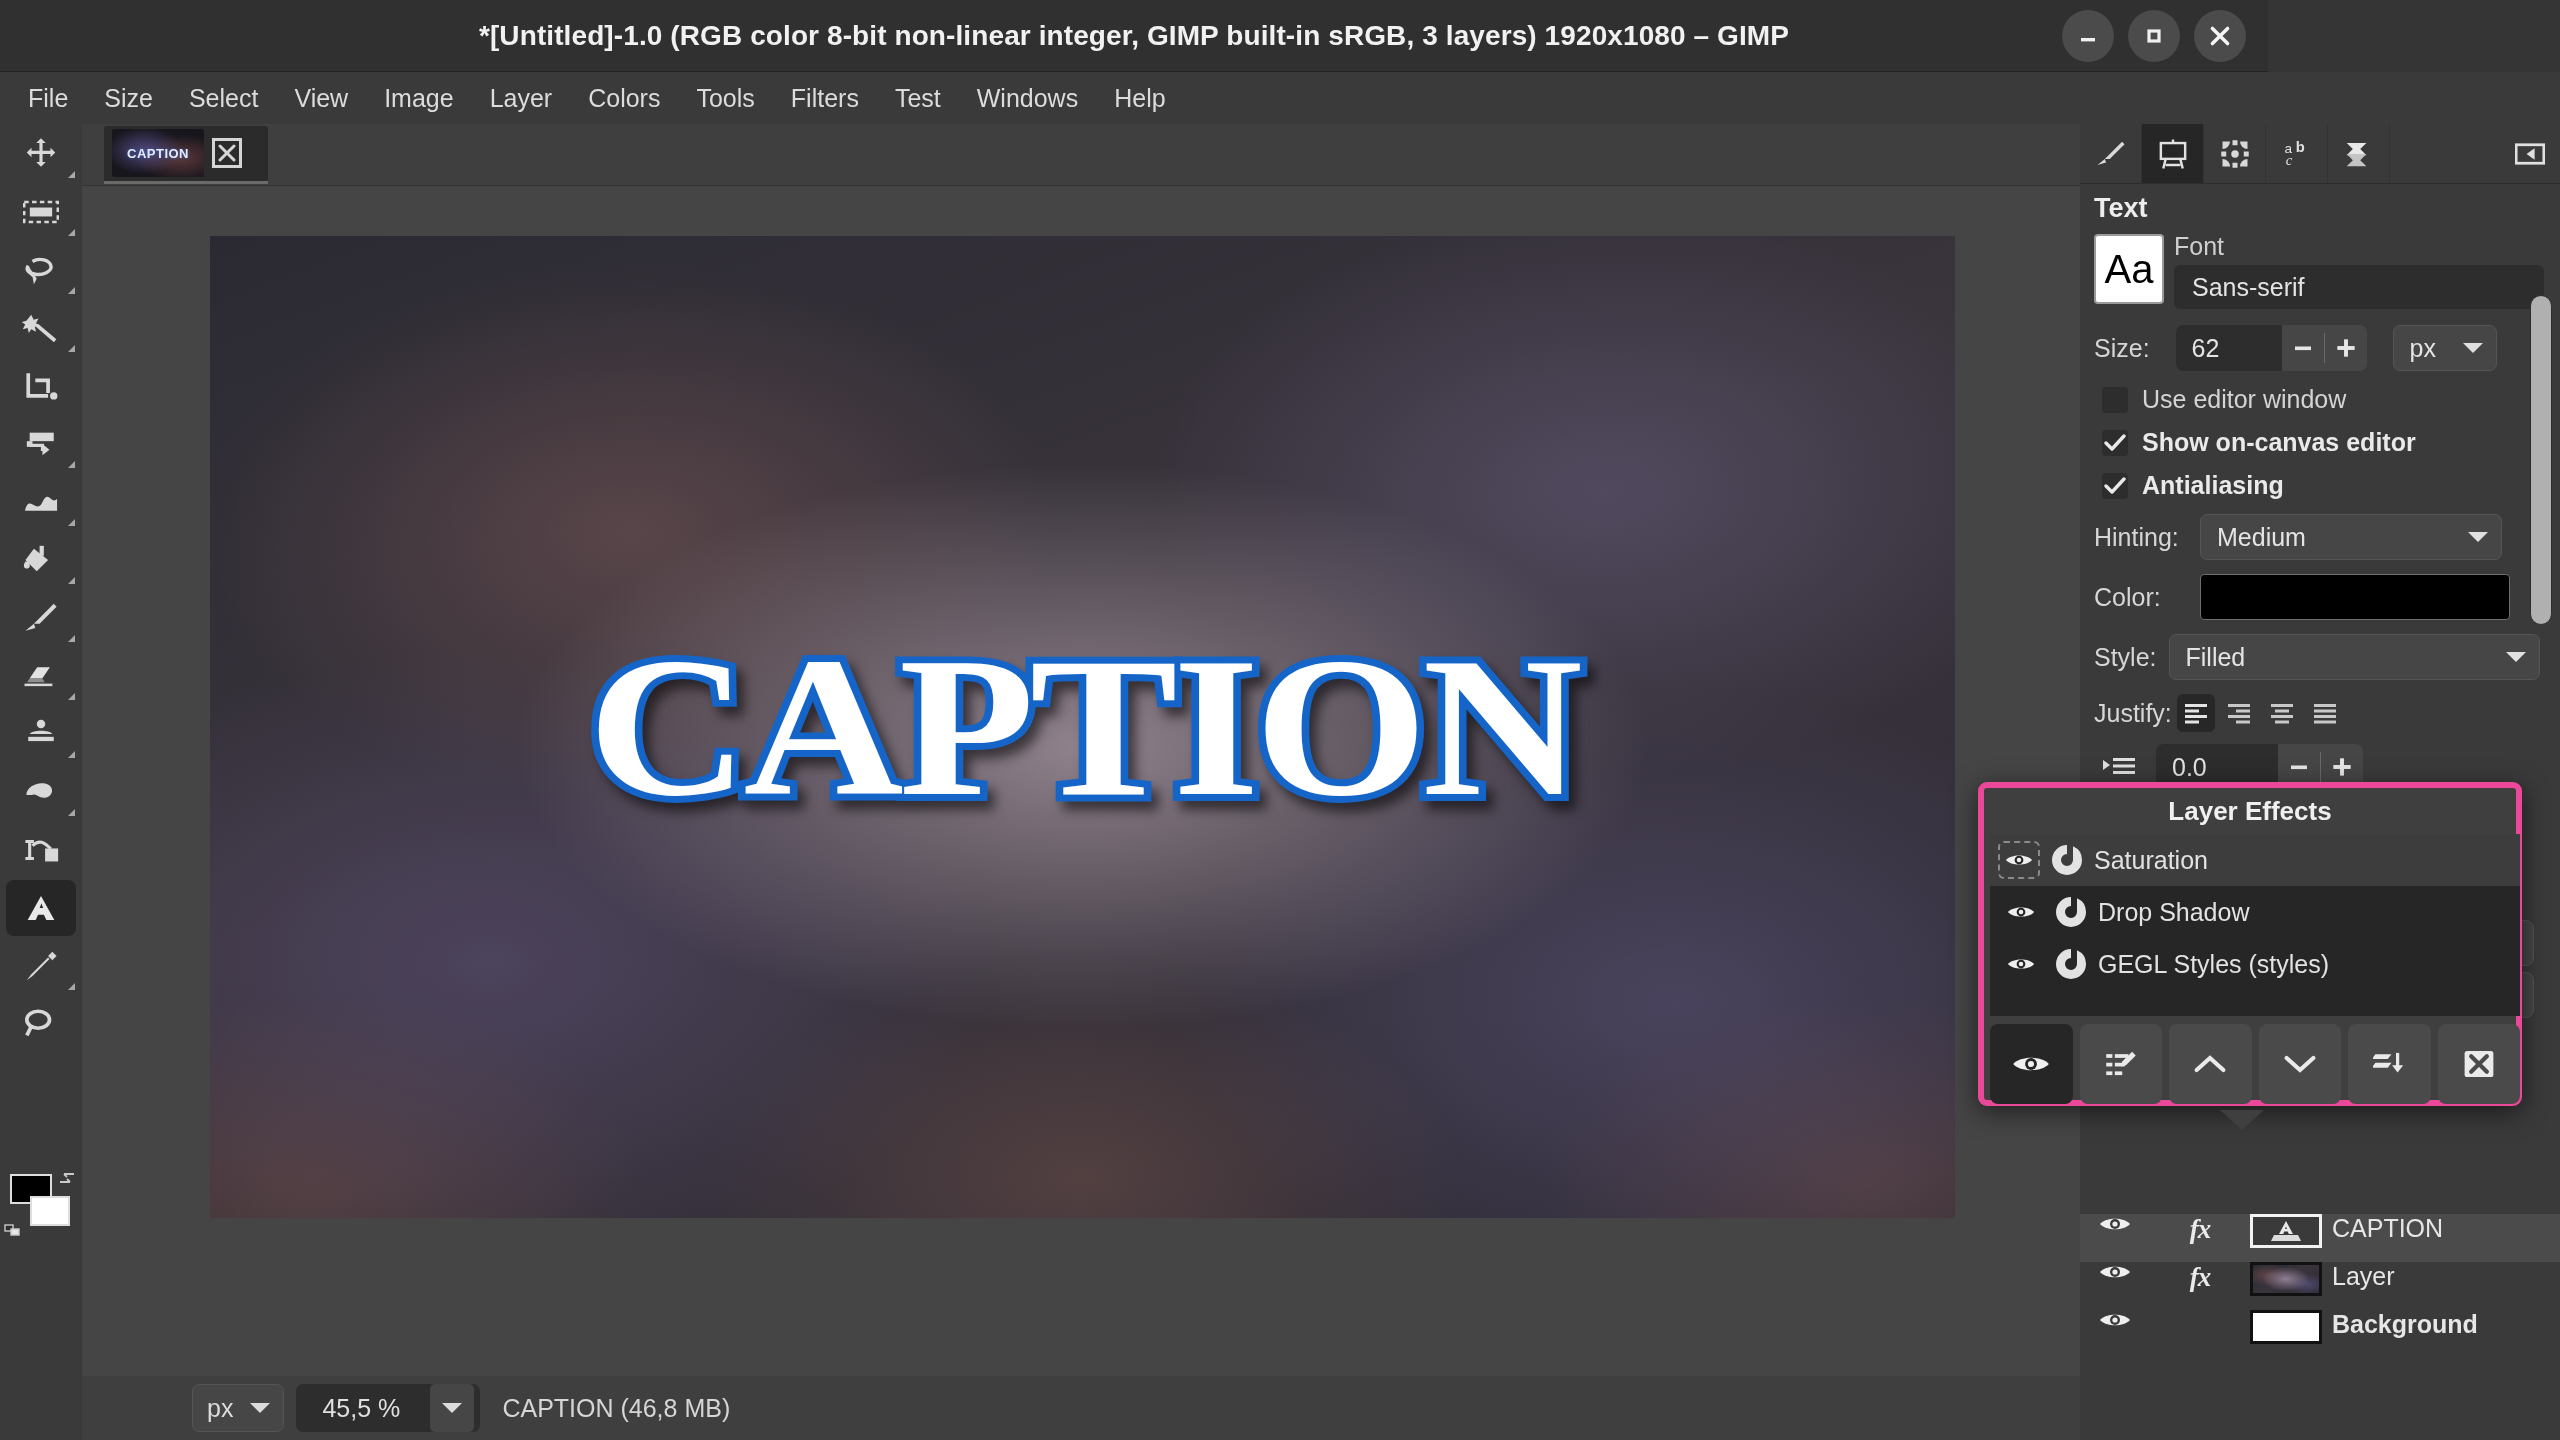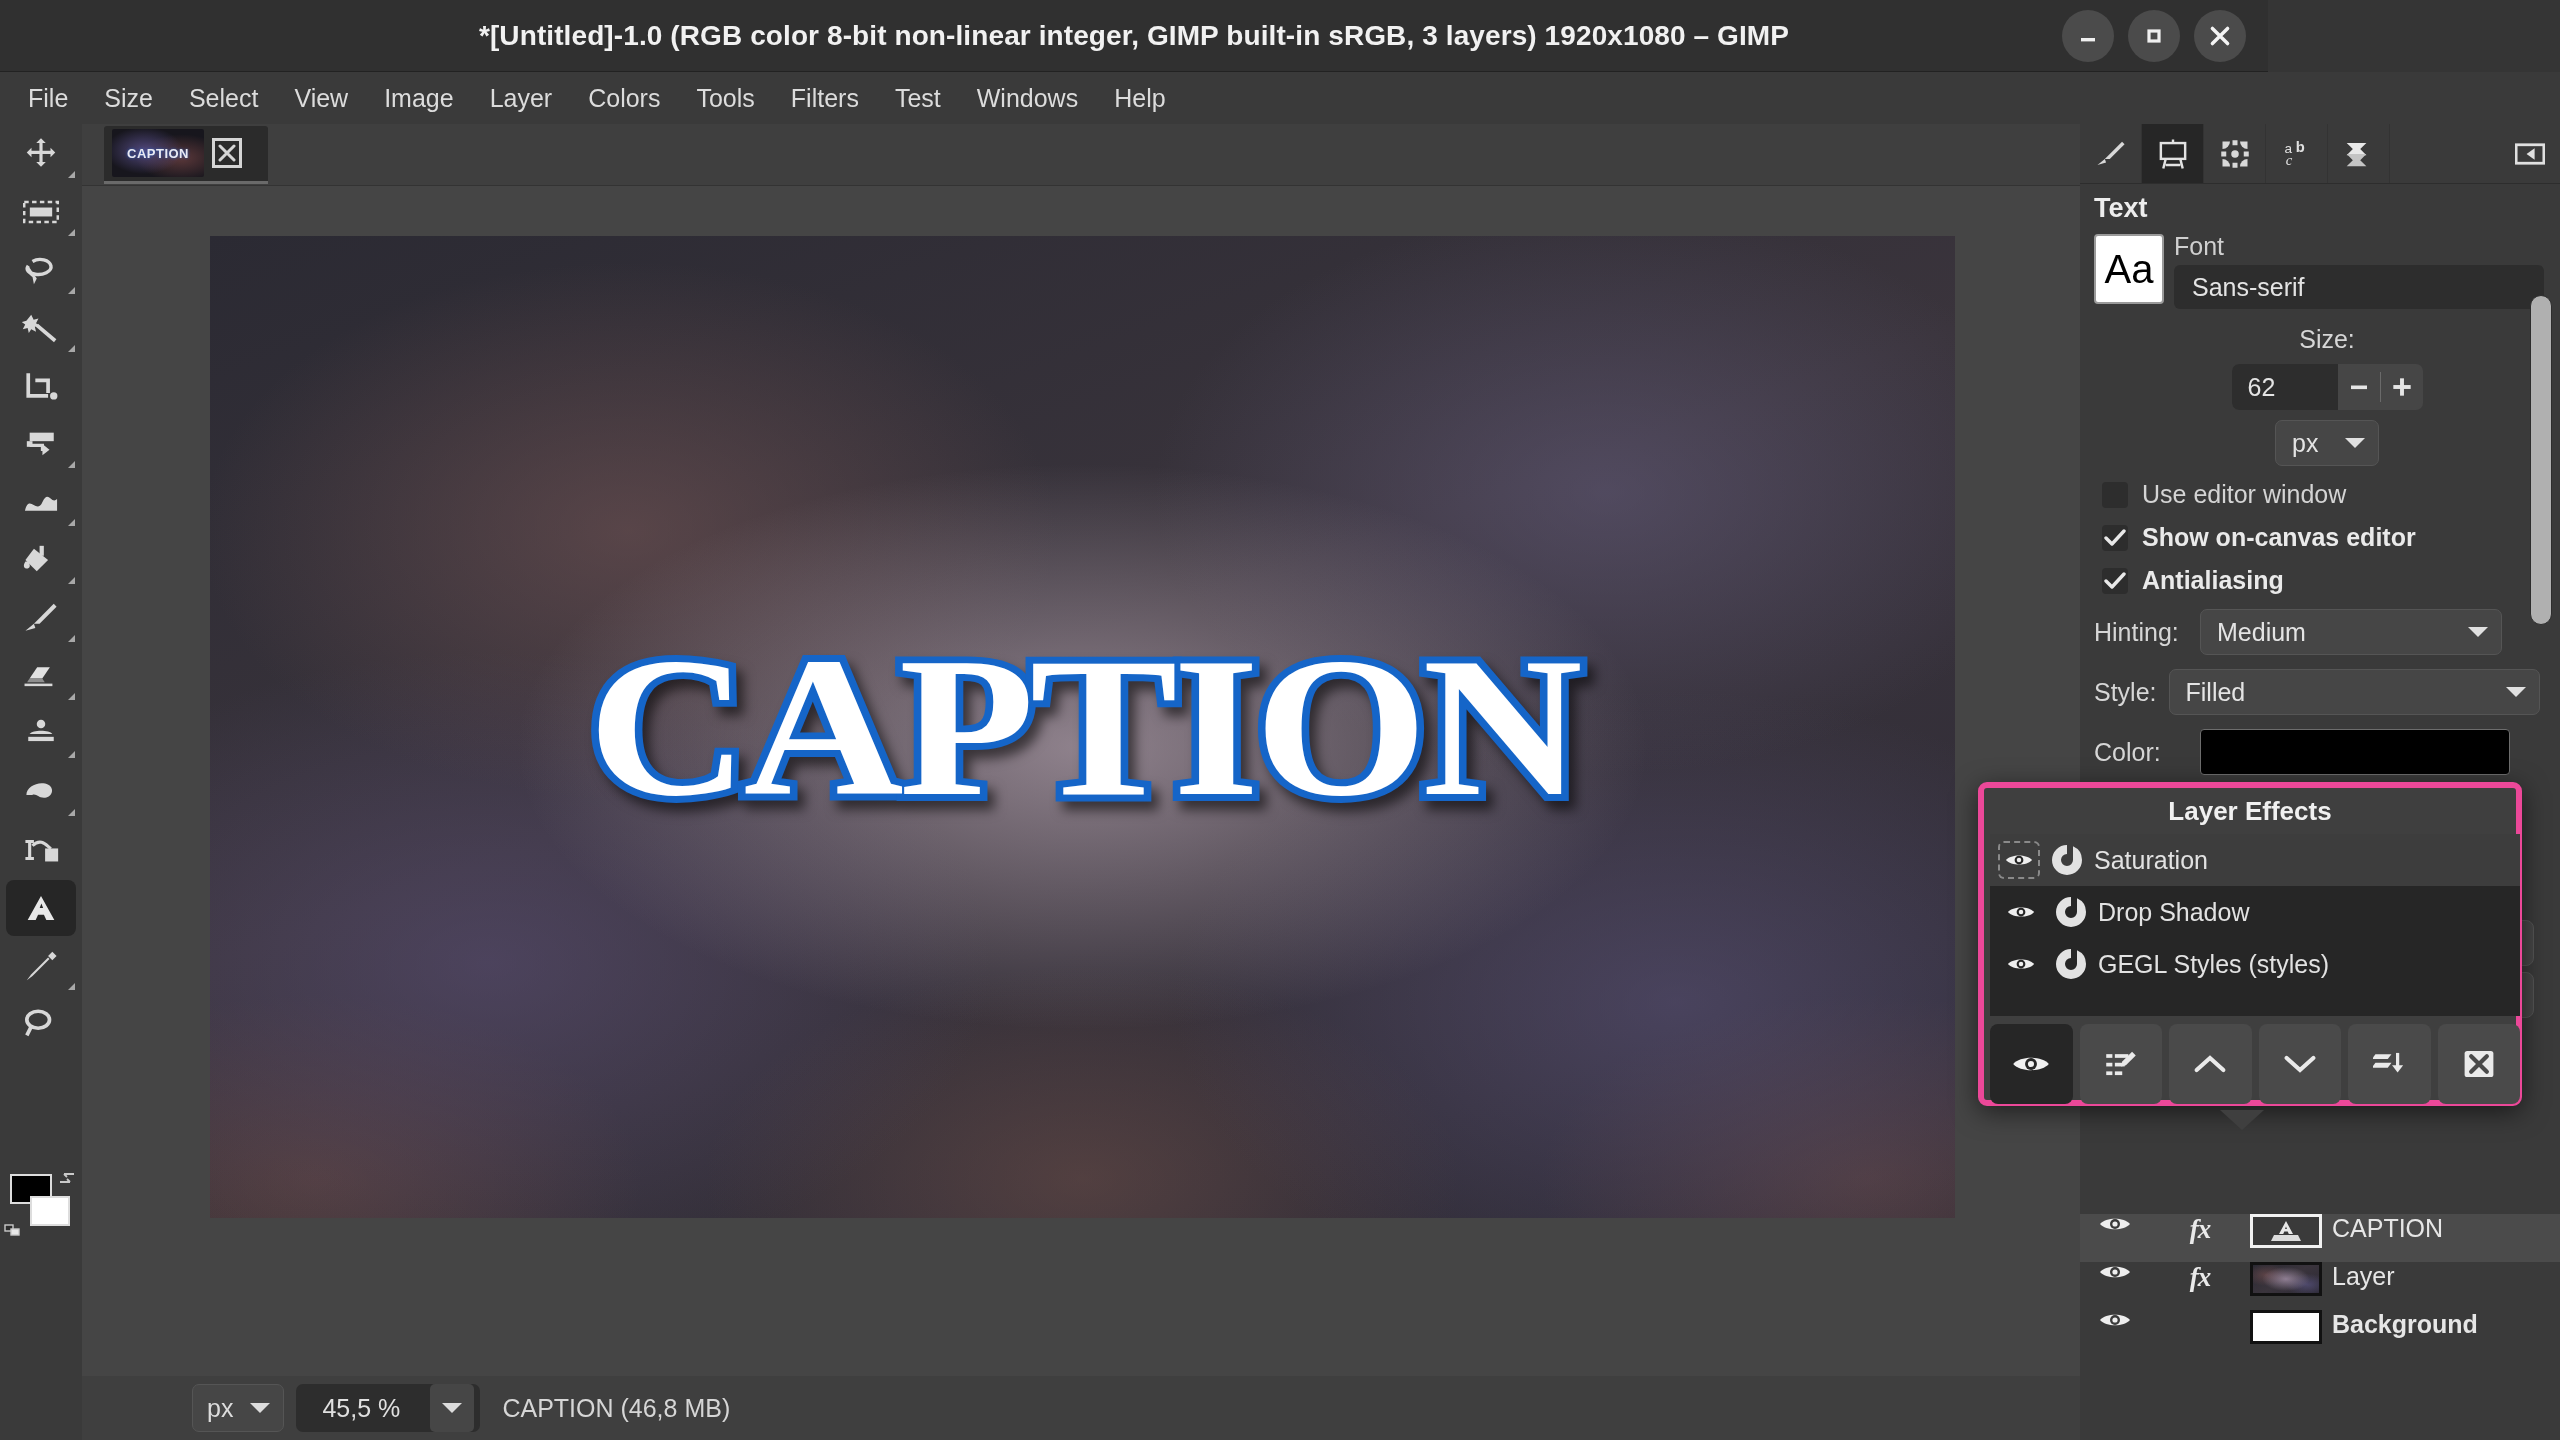--- a/index.html
+++ b/index.html
@@ -114,21 +114,21 @@
 
   .rowfont{ display:flex; align-items:flex-start; margin:10px 0 0 14px; gap:10px;}
   #fontpreview{ width:70px; height:70px; background:#fff; border:2px solid #9a9a9a; border-radius:4px;
                 display:flex; align-items:center; justify-content:center;
                 font-size:40px; color:#000; font-family:"Liberation Sans",sans-serif; cursor:pointer;}
   .fontcol{ flex:1; margin-right:16px;}
   .fontlbl{ font-size:25px; color:#cfcfcf; line-height:1.0; margin-bottom:6px;}
   .fontfield{ height:44px; background:#2d2d2d; border-radius:6px; display:flex; align-items:center;
               padding-left:18px; font-size:25px; color:#e4e4e4; cursor:text;}
 
-  .rowsize{ display:flex; align-items:center; margin:16px 0 0 14px; gap:10px;flex-direction:column;}
+  .rowsize{ display:flex; align-items:center; margin:16px 0 0 14px; gap:26px;}
   .lbl{ font-size:25px; color:#d6d6d6;}
   .spin{ display:flex; align-items:center; background:#464646; border-radius:7px; height:46px;}
   .spin .inp{ width:106px; height:46px; background:#2d2d2d; border-radius:7px 0 0 7px;
               display:flex; align-items:center; padding-left:16px; font-size:25px; color:#e4e4e4;}
   .spin .mi,.spin .pl{ width:42px; height:46px; display:flex; align-items:center; justify-content:center; cursor:pointer;}
   .spin .divider{ width:1px; height:30px; background:#6a6a6a;}
   .combo{ height:46px; background:#464646; border:1px solid #555; border-radius:7px;
           display:flex; align-items:center; justify-content:space-between; padding:0 12px 0 16px;
           font-size:25px; color:#e4e4e4; cursor:pointer;}
 
@@ -512,32 +512,32 @@
       <div class="lbl" style="min-width:94px">Hinting:</div>
       <div class="combo" style="flex:1;margin-right:58px">
         <span>Medium</span>
         <svg width="22" height="14" viewBox="0 0 22 14">
             <path d="M1 2h20l-10 10z" fill="#e0e0e0"></path>
           </svg>
       </div>
     </div>
 
     <div class="rowline">
+      <div class="lbl" style="min-width:94px">Color:</div>
+      <div class="colorswatch"></div>
+    </div>
+
+    <div class="rowline">
       <div class="lbl" style="min-width:52px">Style:</div>
       <div class="combo" style="flex:1;margin-right:20px">
         <span>Filled</span>
         <svg width="22" height="14" viewBox="0 0 22 14">
             <path d="M1 2h20l-10 10z" fill="#e0e0e0"></path>
           </svg>
       </div>
-    </div>
-
-    <div class="rowline">
-      <div class="lbl" style="min-width:94px">Color:</div>
-      <div class="colorswatch"></div>
     </div>
 
     <div class="rowline" style="gap:5px">
       <div class="lbl" style="min-width:52px">Justify:</div>
       <div class="justbtn active">
         <svg width="26" height="22" viewBox="0 0 26 22" fill="#e4e4e4">
             <rect x="2" y="2" width="22" height="3"></rect>
             <rect x="2" y="7.5" width="14" height="3"></rect>
             <rect x="2" y="13" width="22" height="3"></rect>
             <rect x="2" y="18.5" width="14" height="3"></rect>

